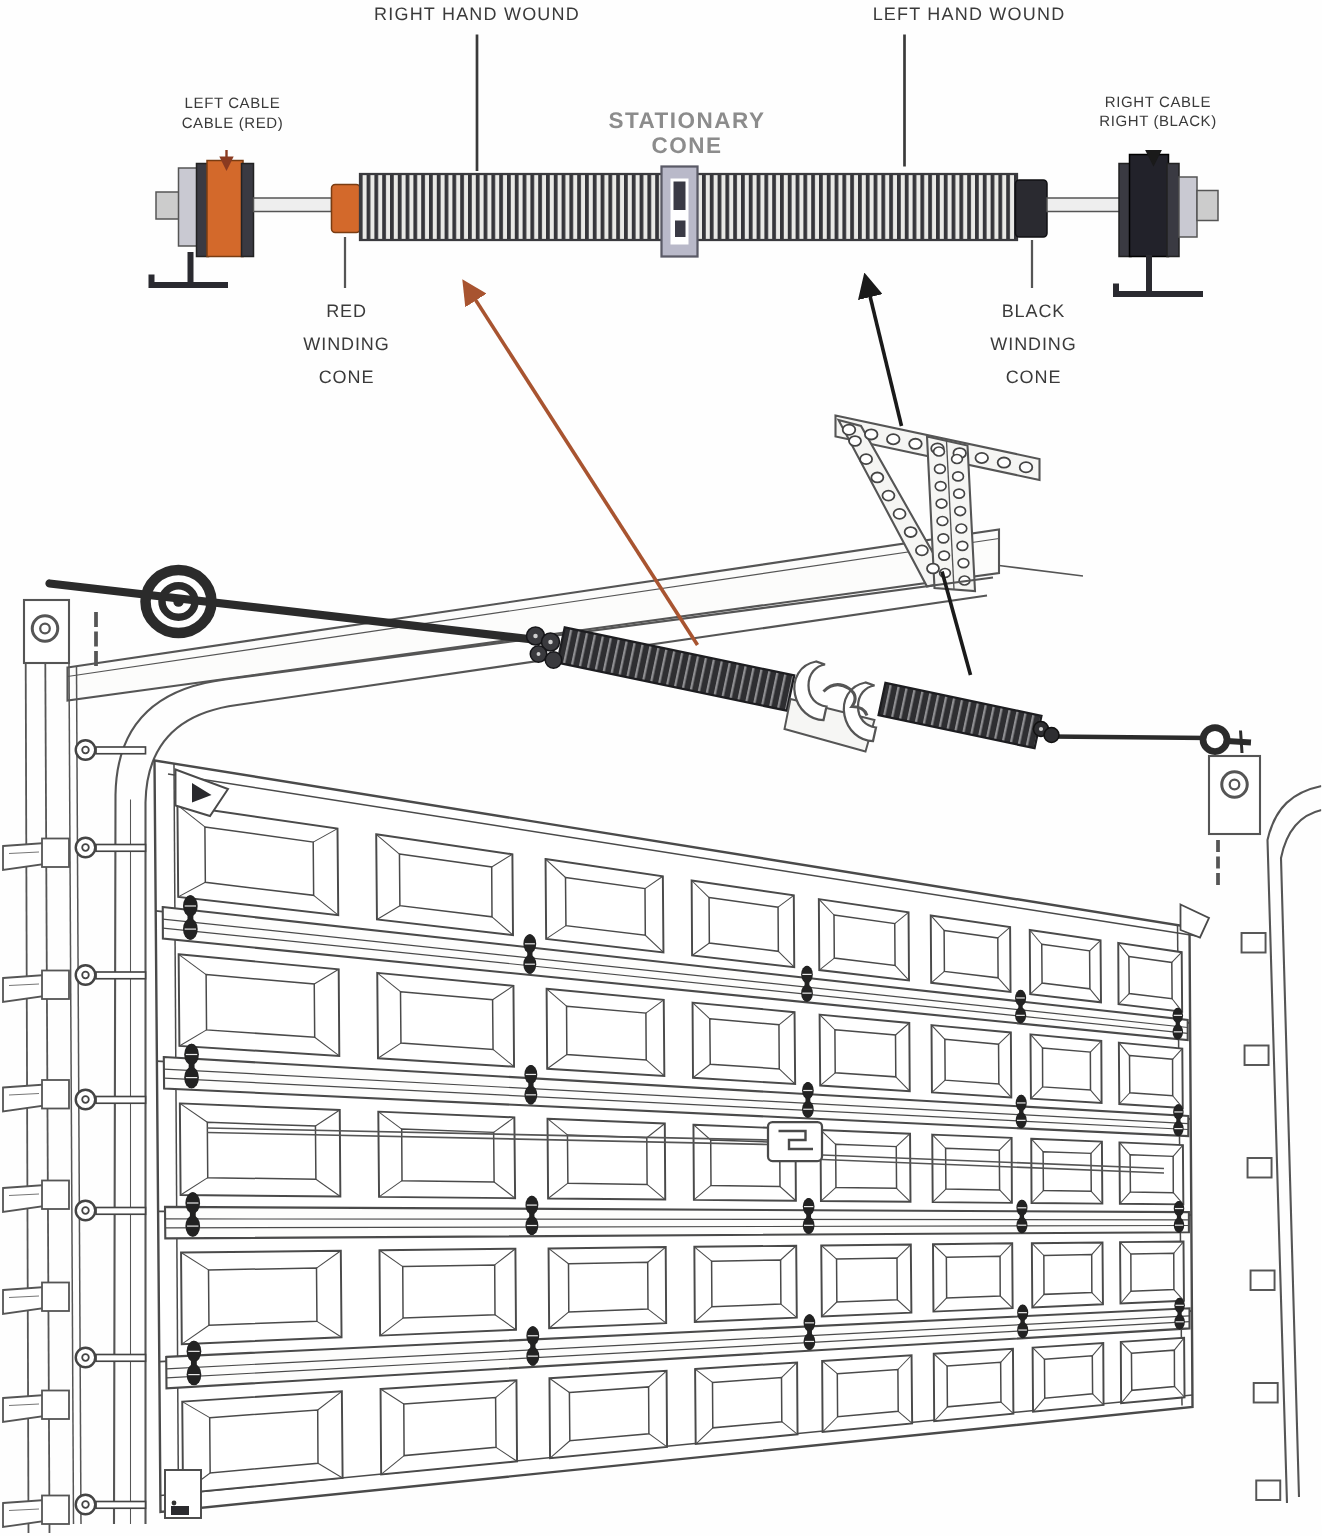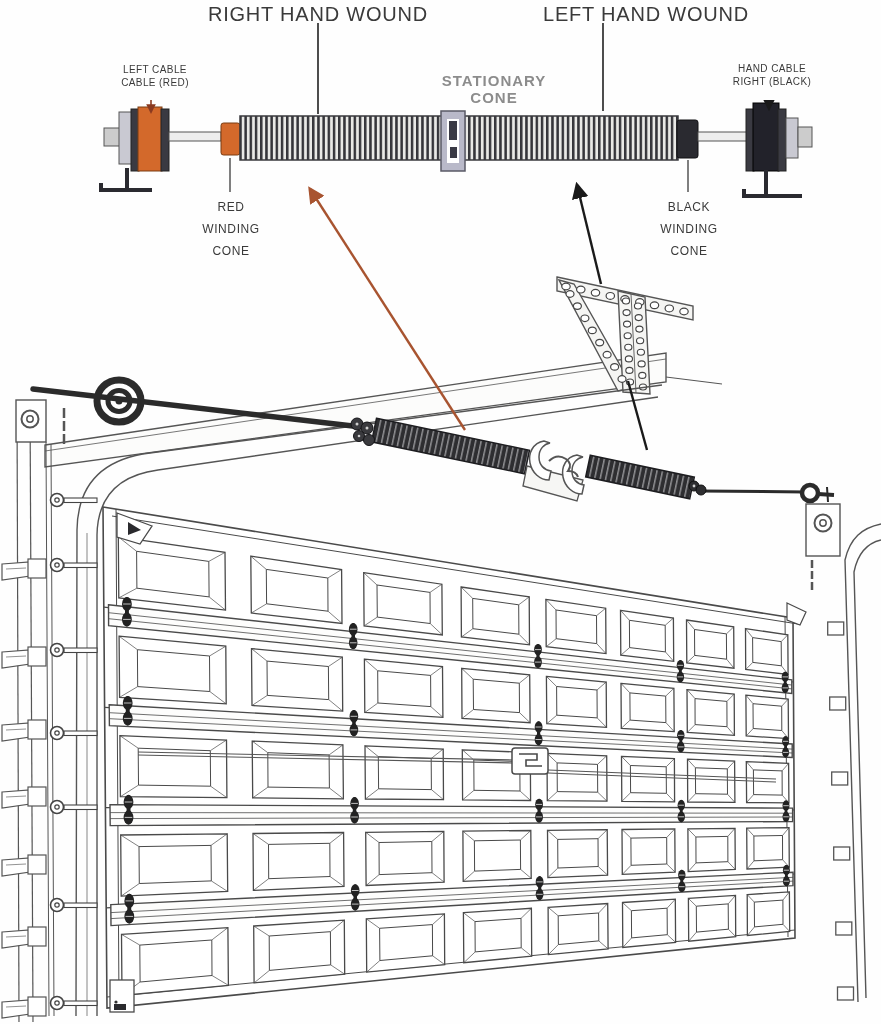--- a/index.html
+++ b/index.html
@@ -1,21 +1,21 @@
 <!DOCTYPE html>
 <html><head>
 <meta charset="utf-8">
 <style>
   html,body{margin:0;padding:0;background:#ffffff;}
   #stage{position:relative;width:881px;height:1024px;background:#fefefe;overflow:hidden;
          font-family:"Liberation Sans",sans-serif;}
   #art{position:absolute;left:0;top:0;}
   .label{position:absolute;transform:translateX(-50%);text-align:center;white-space:nowrap;
          color:#3a3a3a;line-height:1.25;}
-  .lbl-top{font-size:20px;letter-spacing:0.8px;top:2px;}
+  .lbl-top{font-size:12px;letter-spacing:0.8px;top:2px;}
   .lbl-sm{font-size:10px;letter-spacing:0.4px;}
   .lbl-cone{font-size:12px;letter-spacing:0.6px;line-height:22px;}
   .lbl-stat{font-size:15px;font-weight:bold;letter-spacing:1px;color:#8c8c8c;line-height:17px;}
 </style>
 </head>
 <body>
 
 <div id="stage">
 
   <svg id="art" width="881" height="1024" viewBox="0 0 881 1024">
@@ -810,27 +810,27 @@
   </svg>
 
   <div class="label lbl-top" style="left:318px;">RIGHT HAND WOUND</div>
   <div class="label lbl-top" style="left:616px;margin-left:30px;">LEFT HAND WOUND</div>
 
   <div class="label lbl-sm" style="left:155px;top:64px;">
     <div>LEFT CABLE</div>
     <div>CABLE (RED)</div>
   </div>
 
-  <div class="label lbl-stat" style="left:458px;top:72px;margin-left:36px;">
+  <div class="label lbl-stat" style="left:458px;top:72px;">
     <div>STATIONARY</div>
     <div>CONE</div>
   </div>
 
   <div class="label lbl-sm" style="left:772px;top:63px;">
-    <div>HAND CABLE</div>
+    <div>RIGHT CABLE</div>
     <div>RIGHT (BLACK)</div>
   </div>
 
   <div class="label lbl-cone" style="left:231px;top:196px;">
     <div>RED</div>
     <div>WINDING</div>
     <div>CONE</div>
   </div>
 
   <div class="label lbl-cone" style="left:689px;top:196px;">

